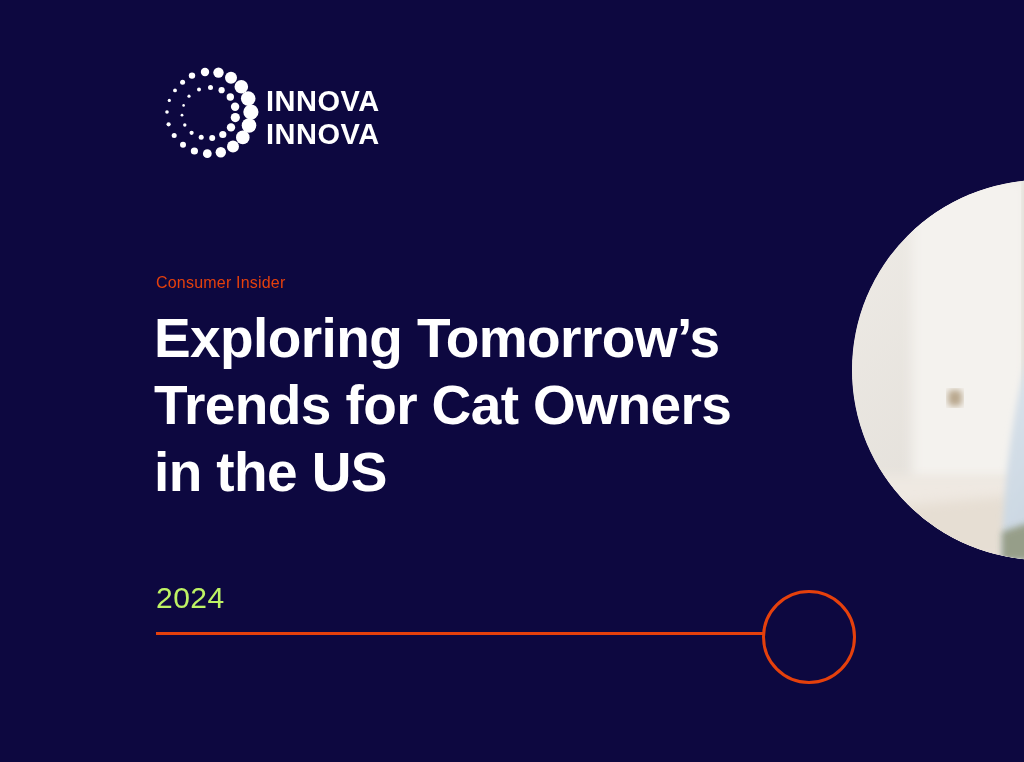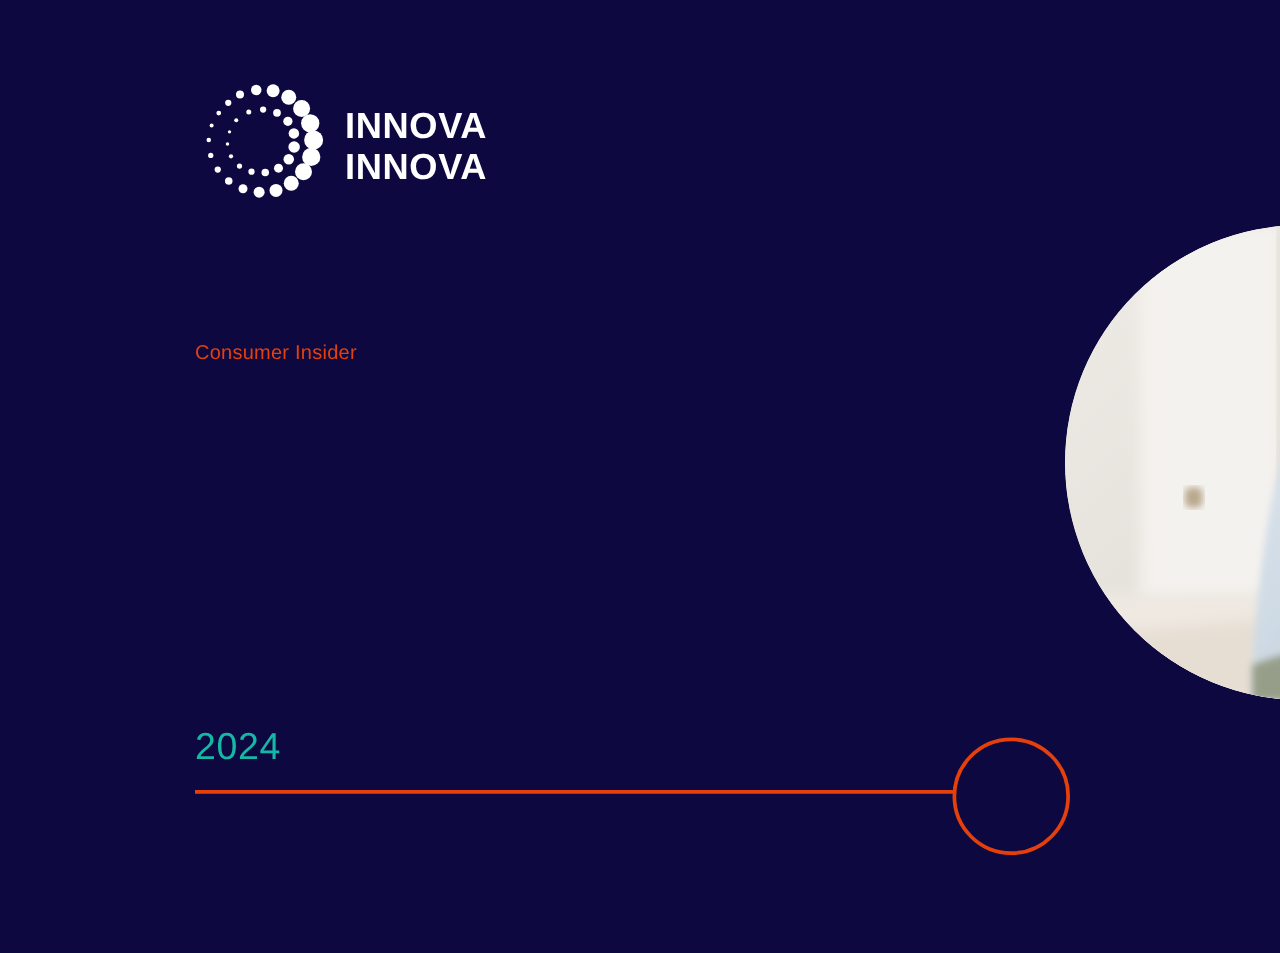--- a/index.html
+++ b/index.html
@@ -47,21 +47,20 @@
     display: flex;
     align-items: center;
   }
   .logo-mark {
     width: 110px;
     height: 110px;
     flex: 0 0 110px;
   }
   .logo-mark svg { display:block; width:110px; height:110px; }
   .logo-text {
-    margin-left: 10px;
     color: #ffffff;
     font-weight: bold;
     font-size: 29px;
     line-height: 33px;
     letter-spacing: 0.5px;
   }
   .logo-text div { white-space: nowrap; }
 
   
   .eyebrow {
@@ -84,21 +83,21 @@
     font-weight: bold;
     line-height: 67px;
     letter-spacing: -0.6px;
   }
   .title div { white-space: nowrap; }
 
   .year {
     position: absolute;
     left: 156px;
     top: 581px;
-    color: #14b8a6;
+    color: #bef264;
     font-size: 30px;
     font-weight: 300;
     letter-spacing: 0.5px;
   }
 
   
   .accent-rule {
     position: absolute;
     left: 156px;
     top: 632px;
@@ -250,19 +249,24 @@
       </svg>
     </div>
     <div class="logo-text">
       <div>INNOVA</div>
       <div>INNOVA</div>
     </div>
   </div>
 
   <div class="eyebrow">Consumer Insider</div>
 
+  <div class="title">
+    <div>Exploring Tomorrow’s</div>
+    <div>Trends for Cat Owners</div>
+    <div>in the US</div>
+  </div>
 
   <div class="year">2024</div>
 
   <div class="accent-rule"></div>
   <div class="accent-circle"></div>
 
 </div>
 
 </body></html>

